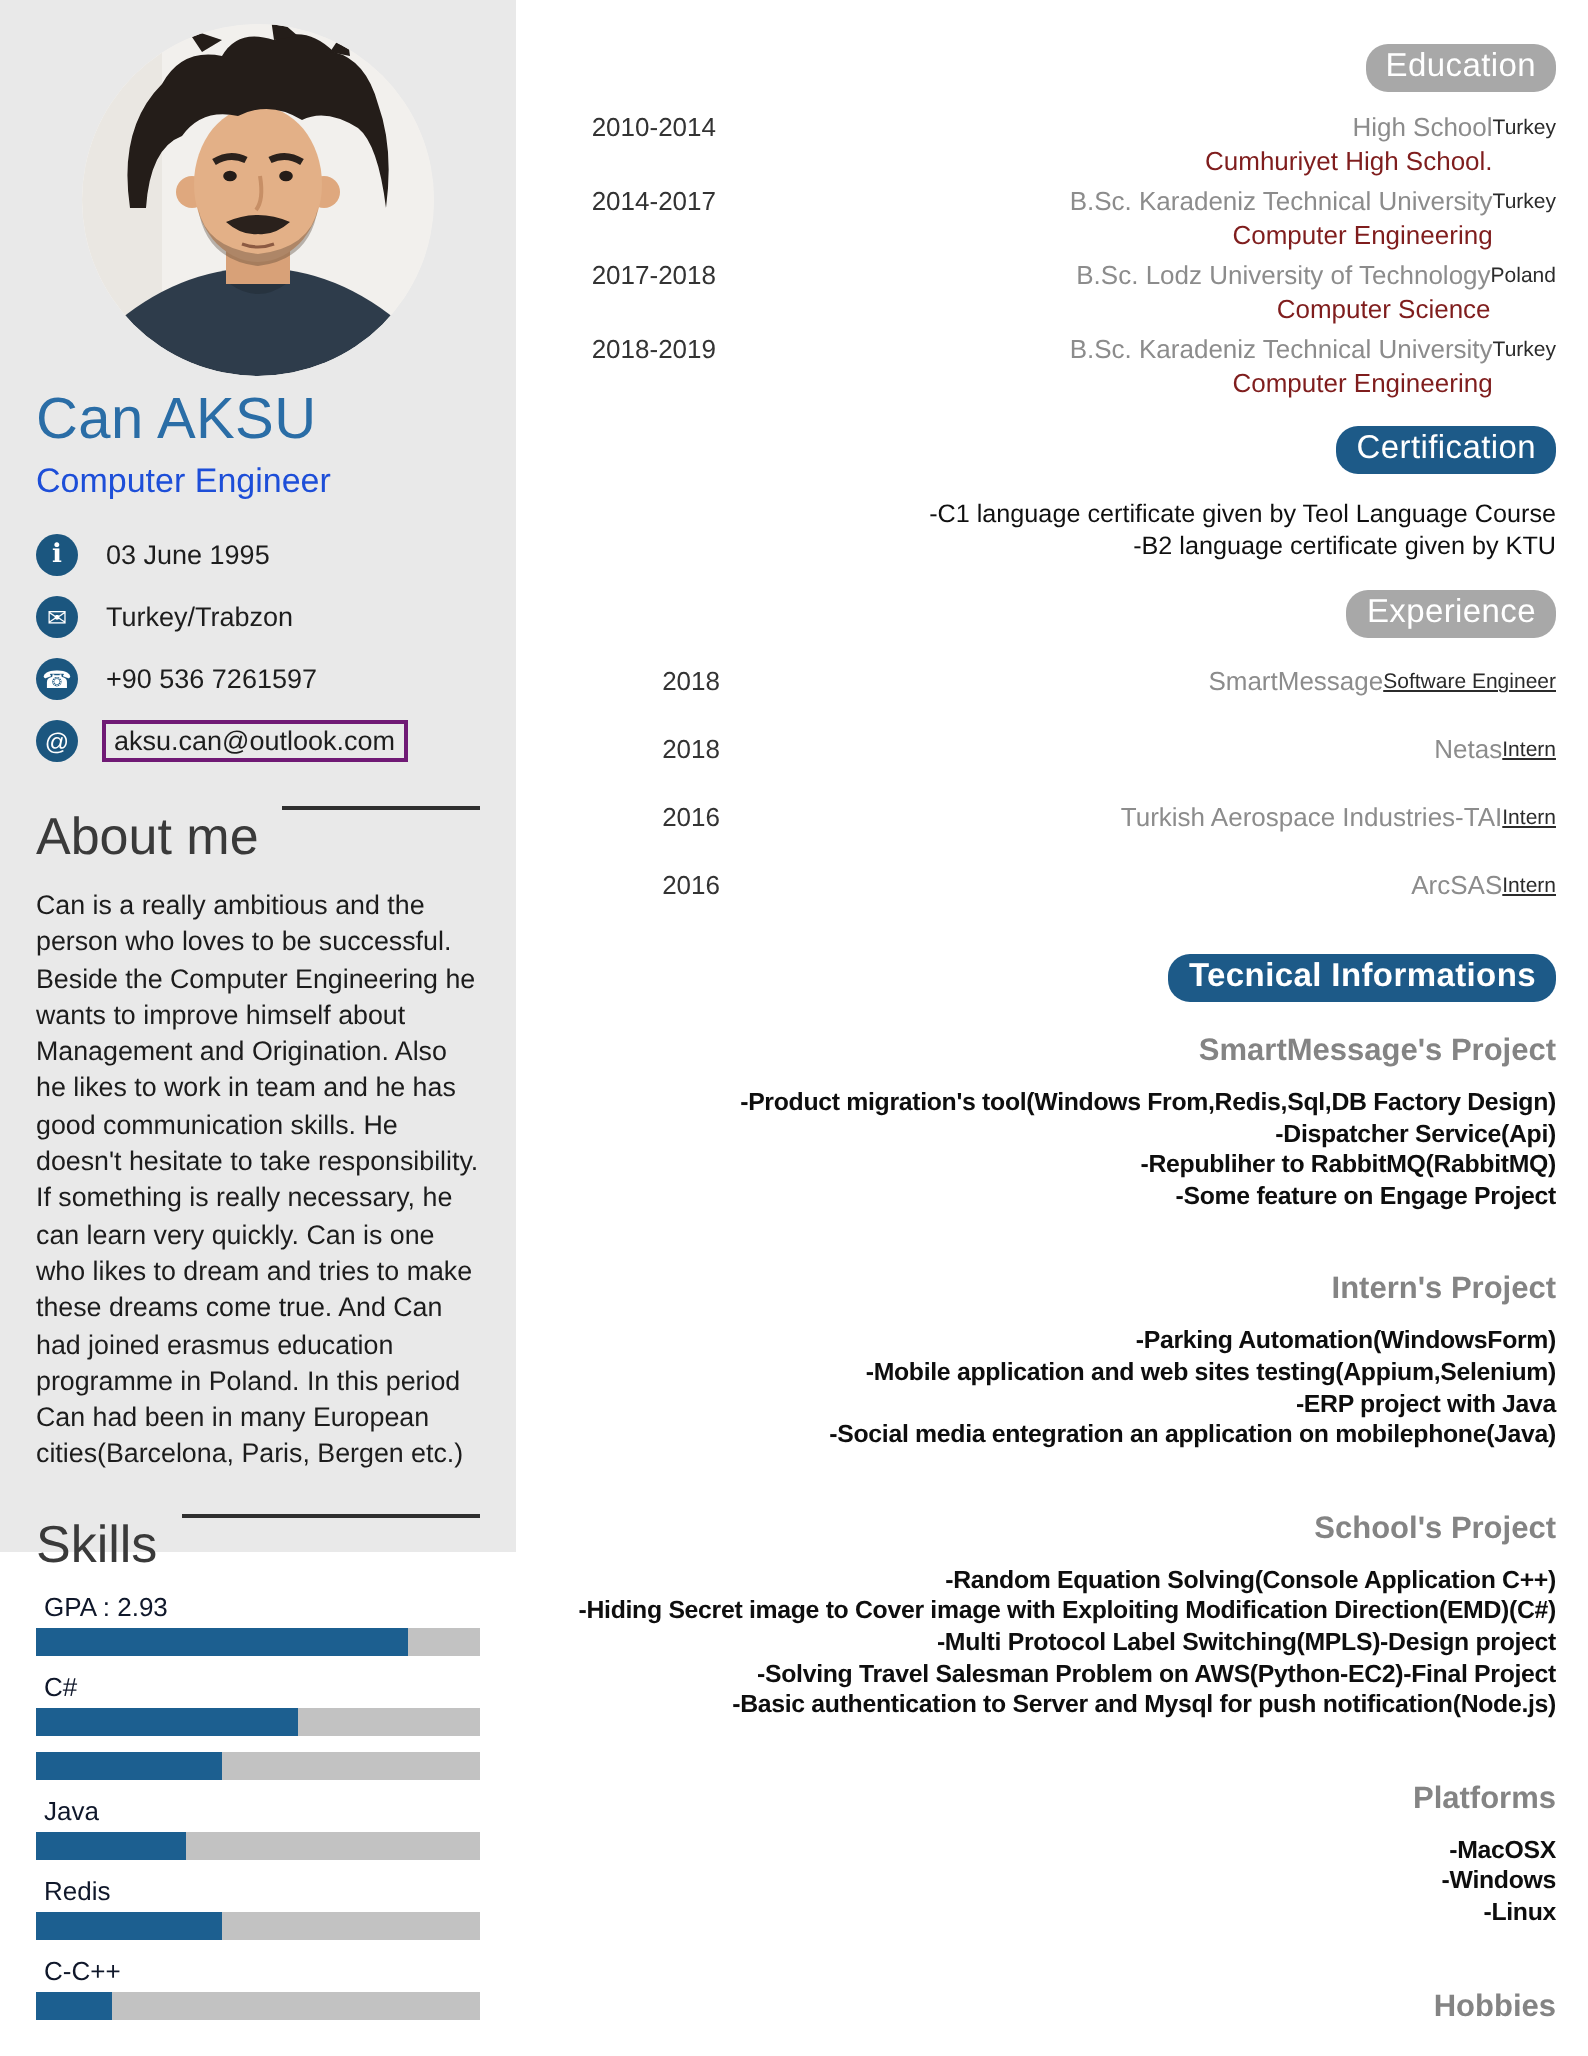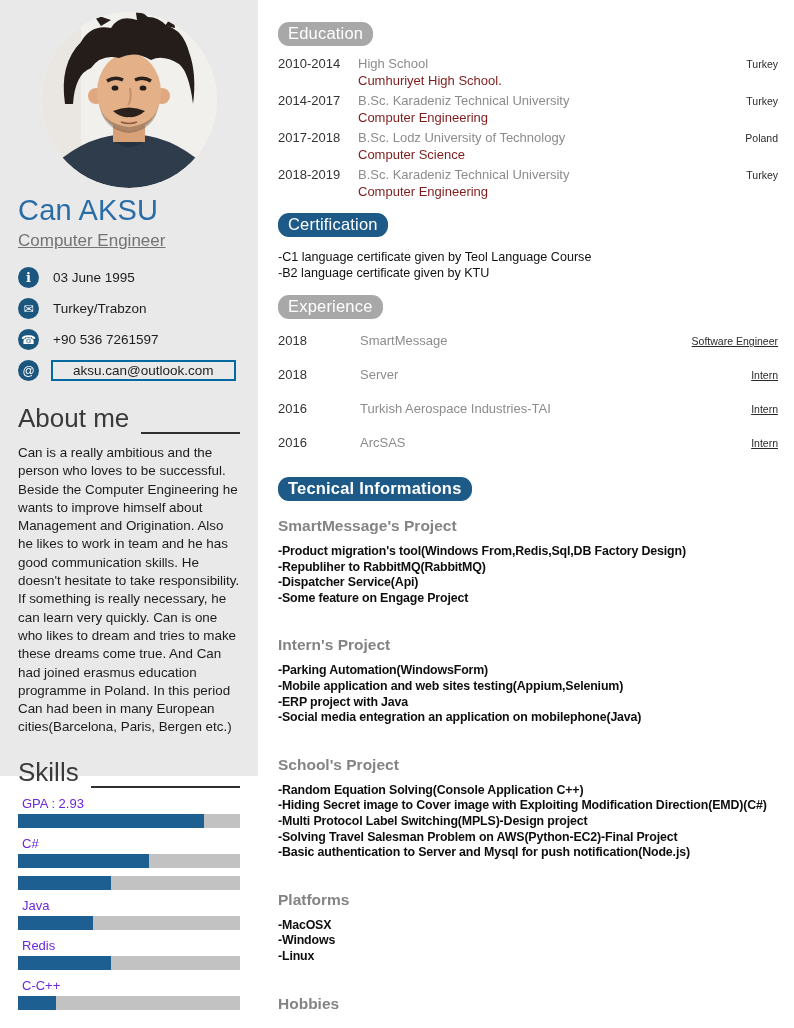--- a/index.html
+++ b/index.html
@@ -19,51 +19,51 @@
   }
   .photo-wrap {
     width: 176px; height: 176px; border-radius: 50%;
     margin: 12px auto 6px auto; overflow: hidden;
     background: #f3f1ee;
   }
   .name {
     font-size: 29px; font-weight: 500; color: #2a6da6;
     letter-spacing: 0.2px; margin-top: 2px;
   }
-  .job-title { font-size: 17px; color: #737373; margin-top: 4px; text-decoration: underline; }
+  .job-title { font-size: 17px; color: #1d4ed8; margin-top: 4px; }
 
   .contact { margin-top: 14px; }
   .contact-row { display: flex; align-items: center; margin-bottom: 6px; height: 25px; }
   .cicon {
     width: 21px; height: 21px; border-radius: 50%;
     background: #1b567f; color: #ffffff;
     display: flex; align-items: center; justify-content: center;
     font-size: 12px; flex: none;
   }
   .cicon.serif { font-family: "DejaVu Serif", serif; font-weight: bold; font-size: 13px; }
   .contact-text { margin-left: 14px; font-size: 13.5px; color: #1d1d1d; }
-  .email-box { border: 2px solid #0369a1; padding: 1px 20px; margin-left: 12px; }
+  .email-box { border: 2px solid #701a75; padding: 1px 4px; margin-left: 12px; }
 
   .side-heading {
-    display: flex; align-items: flex-end; margin-top: 20px;
+    display: flex; align-items: flex-start; margin-top: 20px;
     font-size: 26px; color: #3a3a3a;
   }
   .side-heading .rule { flex: 1; border-top: 2px solid #2f2f2f; margin-left: 12px; }
   .about-text {
     margin-top: 10px; font-size: 13.4px; line-height: 18.3px; color: #1c1c1c;
   }
 
   .skills-list { margin-top: 8px; }
   .skill-item { margin-bottom: 8px; }
-  .skill-label { font-size: 13px; color: #6d28d9; margin: 0 0 3px 4px; }
+  .skill-label { font-size: 13px; color: #0f172a; margin: 0 0 3px 4px; }
   .skill-bar { width: 222px; height: 14px; background: #c2c2c2; }
   .skill-fill { height: 100%; background: #1c5f90; }
 
   
-  .main { flex: 1; padding: 22px 16px 0 20px; }
+  .main { flex: 1; padding: 22px 16px 0 20px; text-align: right; }
 
   .badge {
     display: inline-block; color: #ffffff; font-size: 16.5px;
     padding: 2px 10px 3px 10px; border-radius: 11px; letter-spacing: 0.2px;
   }
   .badge.gray { background: #a8a8a8; }
   .badge.blue { background: #1d5a88; }
 
   .edu-rows { margin-top: 10px; }
   .edu-row { display: grid; grid-template-columns: 80px 1fr auto; margin-bottom: 5px; }
@@ -260,21 +260,21 @@
   <div class="section-gap-sm">
     <span class="badge gray">Experience</span>
     <div class="exp-rows">
       <div class="exp-row">
         <div class="exp-year">2018</div>
         <div class="exp-company">SmartMessage</div>
         <div class="exp-role">Software Engineer</div>
       </div>
       <div class="exp-row">
         <div class="exp-year">2018</div>
-        <div class="exp-company">Server</div>
+        <div class="exp-company">Netas</div>
         <div class="exp-role">Intern</div>
       </div>
       <div class="exp-row">
         <div class="exp-year">2016</div>
         <div class="exp-company">Turkish Aerospace Industries-TAI</div>
         <div class="exp-role">Intern</div>
       </div>
       <div class="exp-row">
         <div class="exp-year">2016</div>
         <div class="exp-company">ArcSAS</div>
@@ -282,22 +282,22 @@
       </div>
     </div>
   </div>
 
   <div class="tech-badge-wrap">
     <span class="badge blue">Tecnical Informations</span>
 
     <div class="proj-group">
       <div class="proj-title">SmartMessage's Project</div>
       <div class="proj-line">-Product migration's tool(Windows From,Redis,Sql,DB Factory Design)</div>
+      <div class="proj-line">-Dispatcher Service(Api)</div>
       <div class="proj-line">-Republiher to RabbitMQ(RabbitMQ)</div>
-      <div class="proj-line">-Dispatcher Service(Api)</div>
       <div class="proj-line">-Some feature on Engage Project</div>
     </div>
 
     <div class="proj-group wide-gap">
       <div class="proj-title">Intern's Project</div>
       <div class="proj-line">-Parking Automation(WindowsForm)</div>
       <div class="proj-line">-Mobile application and web sites testing(Appium,Selenium)</div>
       <div class="proj-line">-ERP project with Java</div>
       <div class="proj-line">-Social media entegration an application on mobilephone(Java)</div>
     </div>

